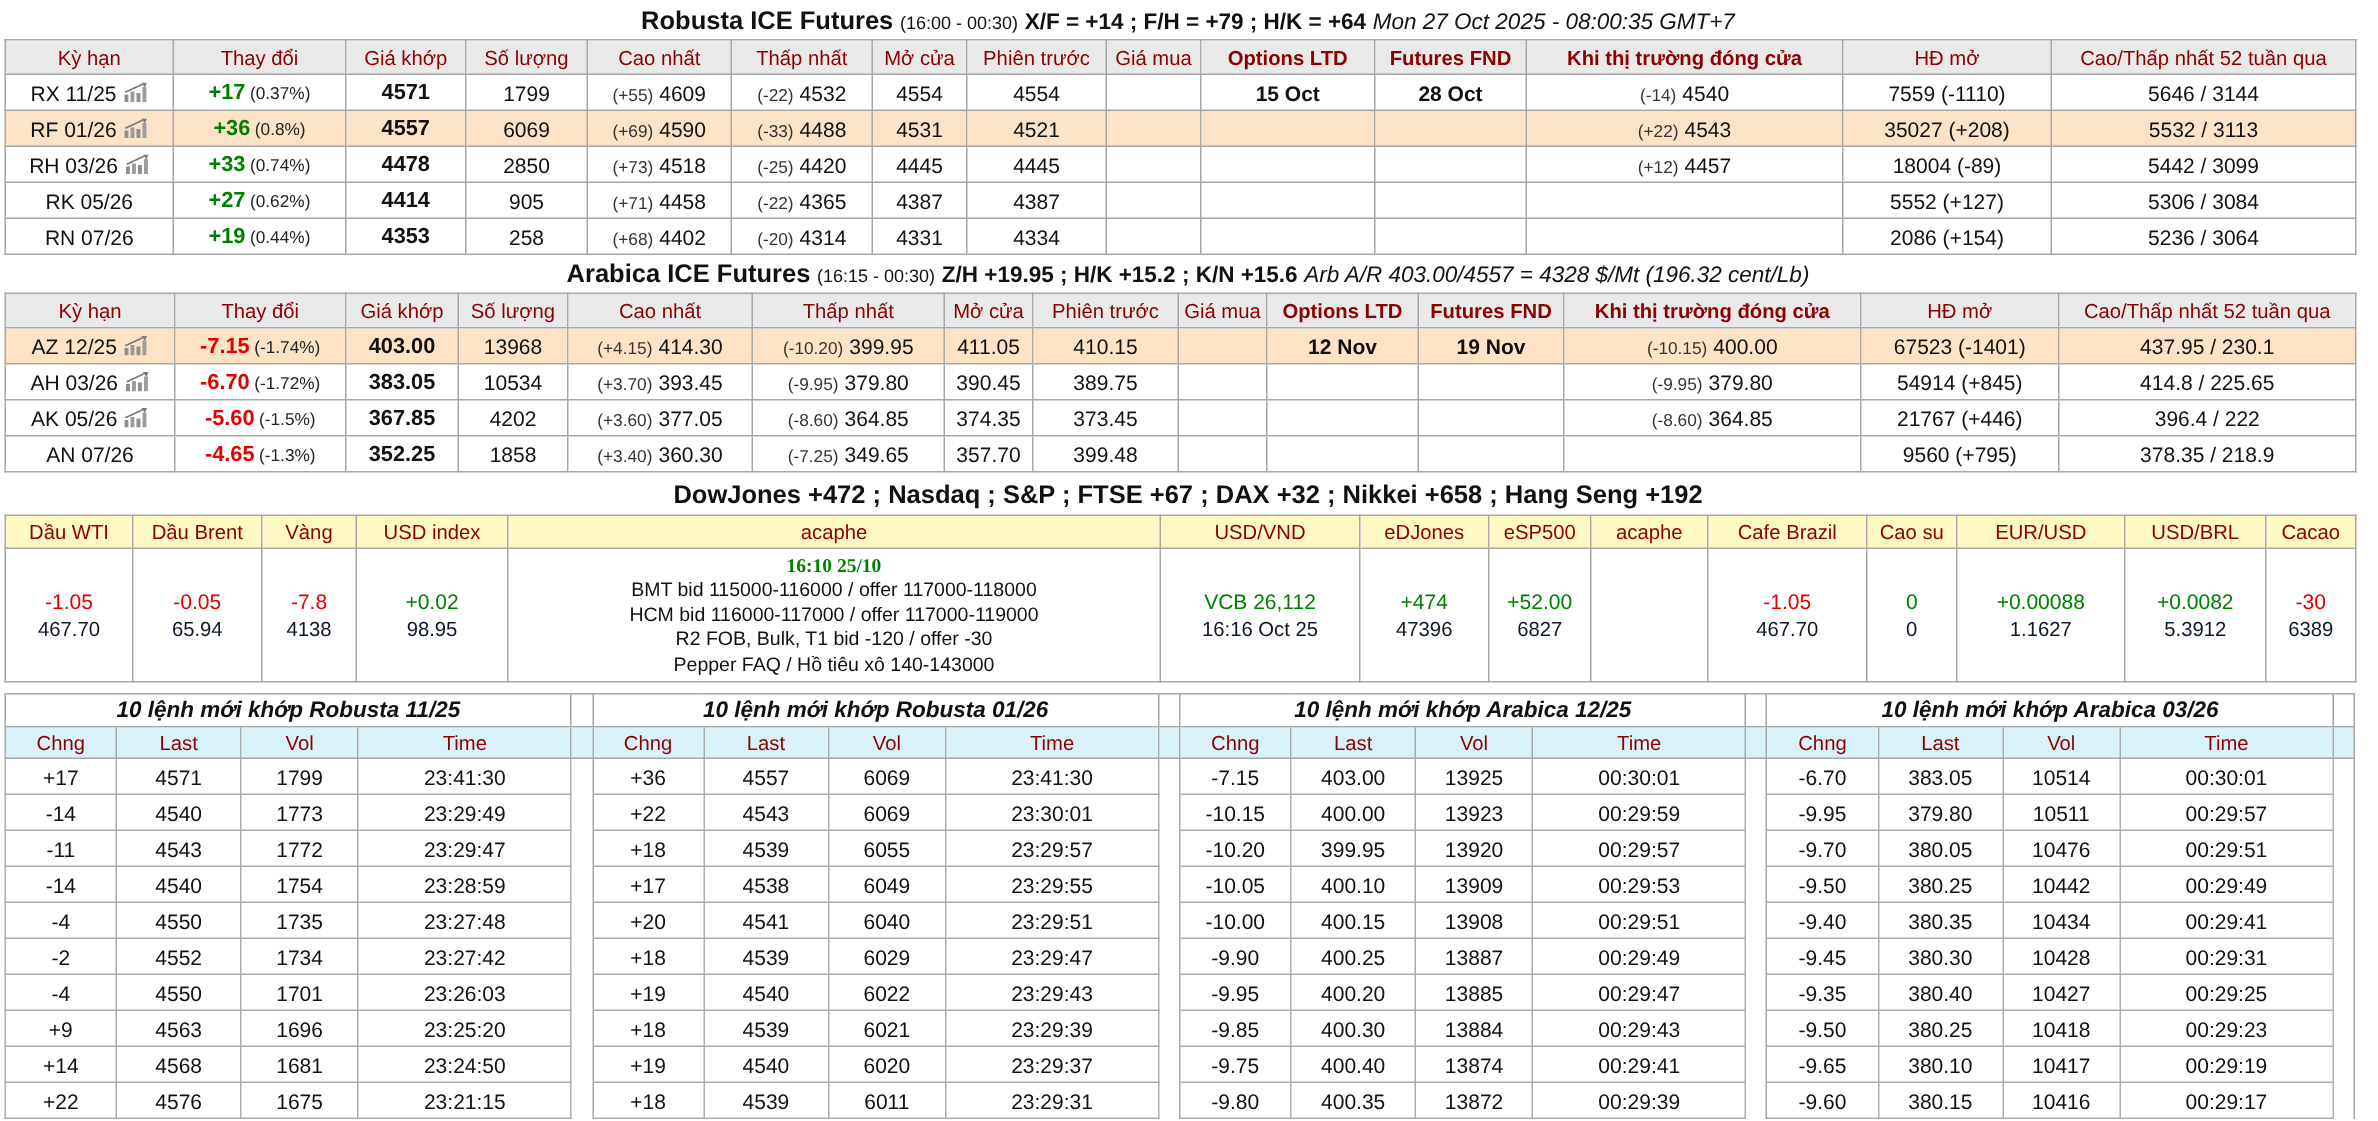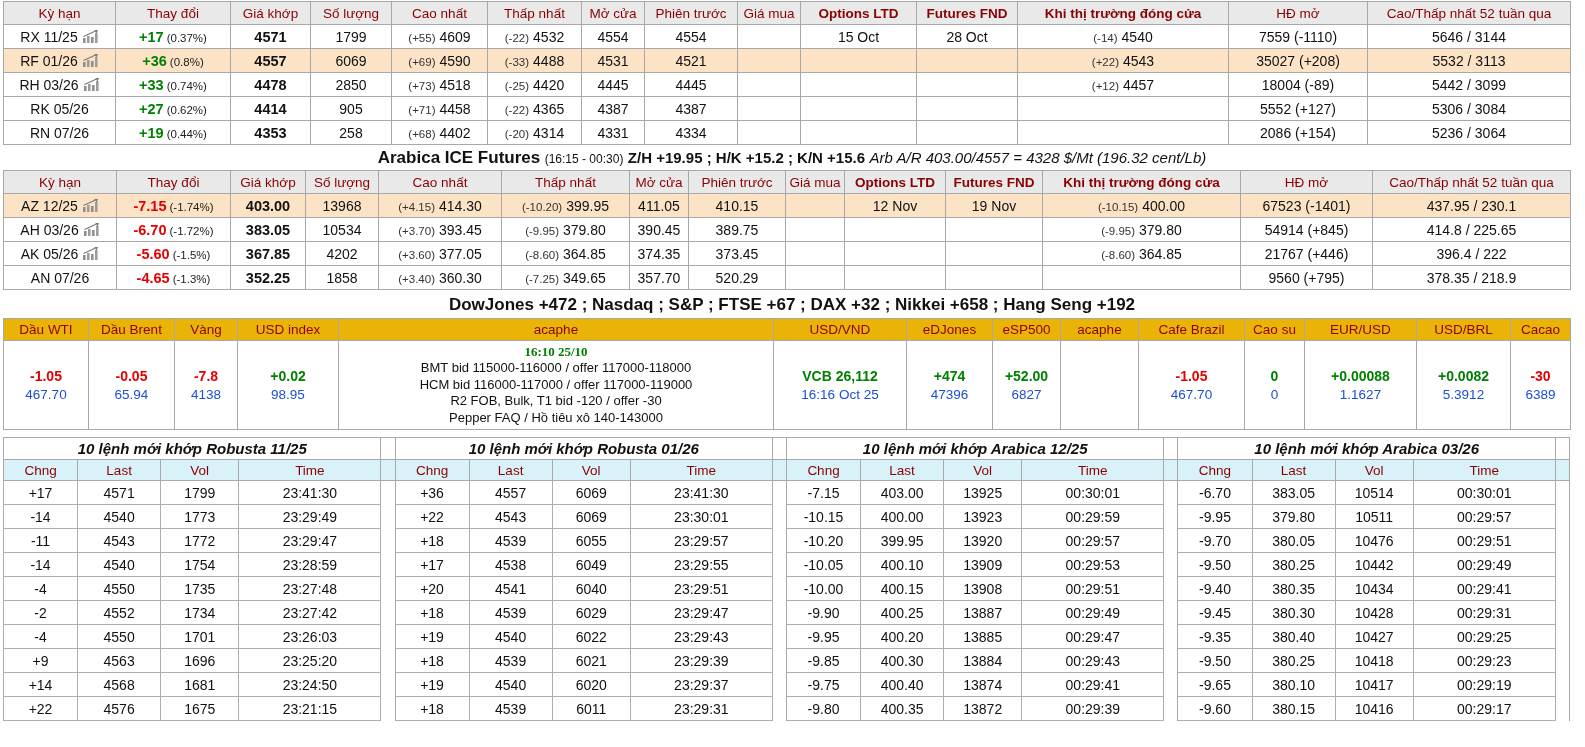--- a/index.html
+++ b/index.html
@@ -17,44 +17,50 @@
   .grid th,.grid td{border:1px solid #a8a8a8;text-align:center;overflow:hidden;white-space:nowrap;padding:0 2px;}
   .futures th{background:#e9e9e9;color:#8b0000;font-weight:normal;font-size:13.5px;height:22px;}
   .futures th.b{font-weight:bold;}
   .futures td{height:23px;font-size:14px;}
   tr.hl td{background:#fce3c6;}
   .chg{font-weight:bold;font-size:14.5px;}
   .up{color:#008000;}
   .down{color:#e30000;}
   .pct{font-size:11.5px;color:#222;margin-left:3px;margin-top:21px;}
   .pre{font-size:11.5px;color:#333;margin-right:4px;margin-top:44px;}
-  .bold{font-weight:normal;}
+  .bold{font-weight:bold;}
   td.last{font-weight:bold;font-size:14.5px;}
   .cicon{margin-left:4px;}
   .cicon svg{vertical-align:-1px;}
 
-  .market th{background:#eab308;color:#8b0000;font-weight:normal;font-size:13.5px;height:21px;}
+  .market th{background:#fef9c3;color:#8b0000;font-weight:normal;font-size:13.5px;height:21px;}
   .market tbody td{height:88px;vertical-align:middle;font-size:13.5px;}
-  .market .top{font-weight:bold;font-size:14px;margin-bottom:3px;}
-  .market .bot{color:#1d4ed8;}
+  .market .top{font-weight:normal;font-size:14px;margin-bottom:3px;}
+  .market .bot{color:#0f172a;}
   .market td.info{font-size:13px;line-height:16.5px;}
   .info-time{color:#008000;font-weight:bold;font-family:Liberation Serif, serif;}
 
   .orders{margin-top:7px;}
   .orders td{border:1px solid #a8a8a8;}
   td.otitle{font-weight:bold;font-style:italic;font-size:15px;height:21px;background:#fff;}
   td.ohead{background:#d9f1f8;color:#8b0000;font-size:13.5px;height:20px;font-weight:normal;}
   .orders td.v{height:23px;font-size:14px;border-color:#adadad;}
   .orders td.gap{border-top:none;border-bottom:none;background:#fff;}
 </style>
 </head>
 <body>
 
 <div class="page">
 
+  <div class="section-title">
+    <span class="t-main">Robusta ICE Futures</span>
+    <span class="t-session">(16:00 - 00:30)</span>
+    <span class="t-spread">X/F = +14 ; F/H = +79 ; H/K = +64</span>
+    <span class="t-date">Mon 27 Oct 2025 - 08:00:35 GMT+7</span>
+  </div>
 
   <table class="grid futures" id="robusta-table">
       <colgroup>
         <col style="width: 112px;">
         <col style="width: 115px;">
         <col style="width: 80px;">
         <col style="width: 81px;">
         <col style="width: 96px;">
         <col style="width: 94px;">
         <col style="width: 63px;">
@@ -302,21 +308,21 @@
           <td><span>396.4 / 222</span></td>
         </tr>
         <tr>
           <td><span>AN 07/26</span></td>
           <td><span class="chg down">-4.65</span><span class="pct">(-1.3%)</span></td>
           <td class="last"><span>352.25</span></td>
           <td><span>1858</span></td>
           <td><span class="pre">(+3.40)</span><span>360.30</span></td>
           <td><span class="pre">(-7.25)</span><span>349.65</span></td>
           <td><span>357.70</span></td>
-          <td><span>520.29</span></td>
+          <td><span>399.48</span></td>
           <td><span></span></td>
           <td><span class="bold"></span></td>
           <td><span class="bold"></span></td>
           <td><span class="pre"></span><span></span></td>
           <td><span>9560 (+795)</span></td>
           <td><span>378.35 / 218.9</span></td>
         </tr>
       </tbody>
     </table>
 

